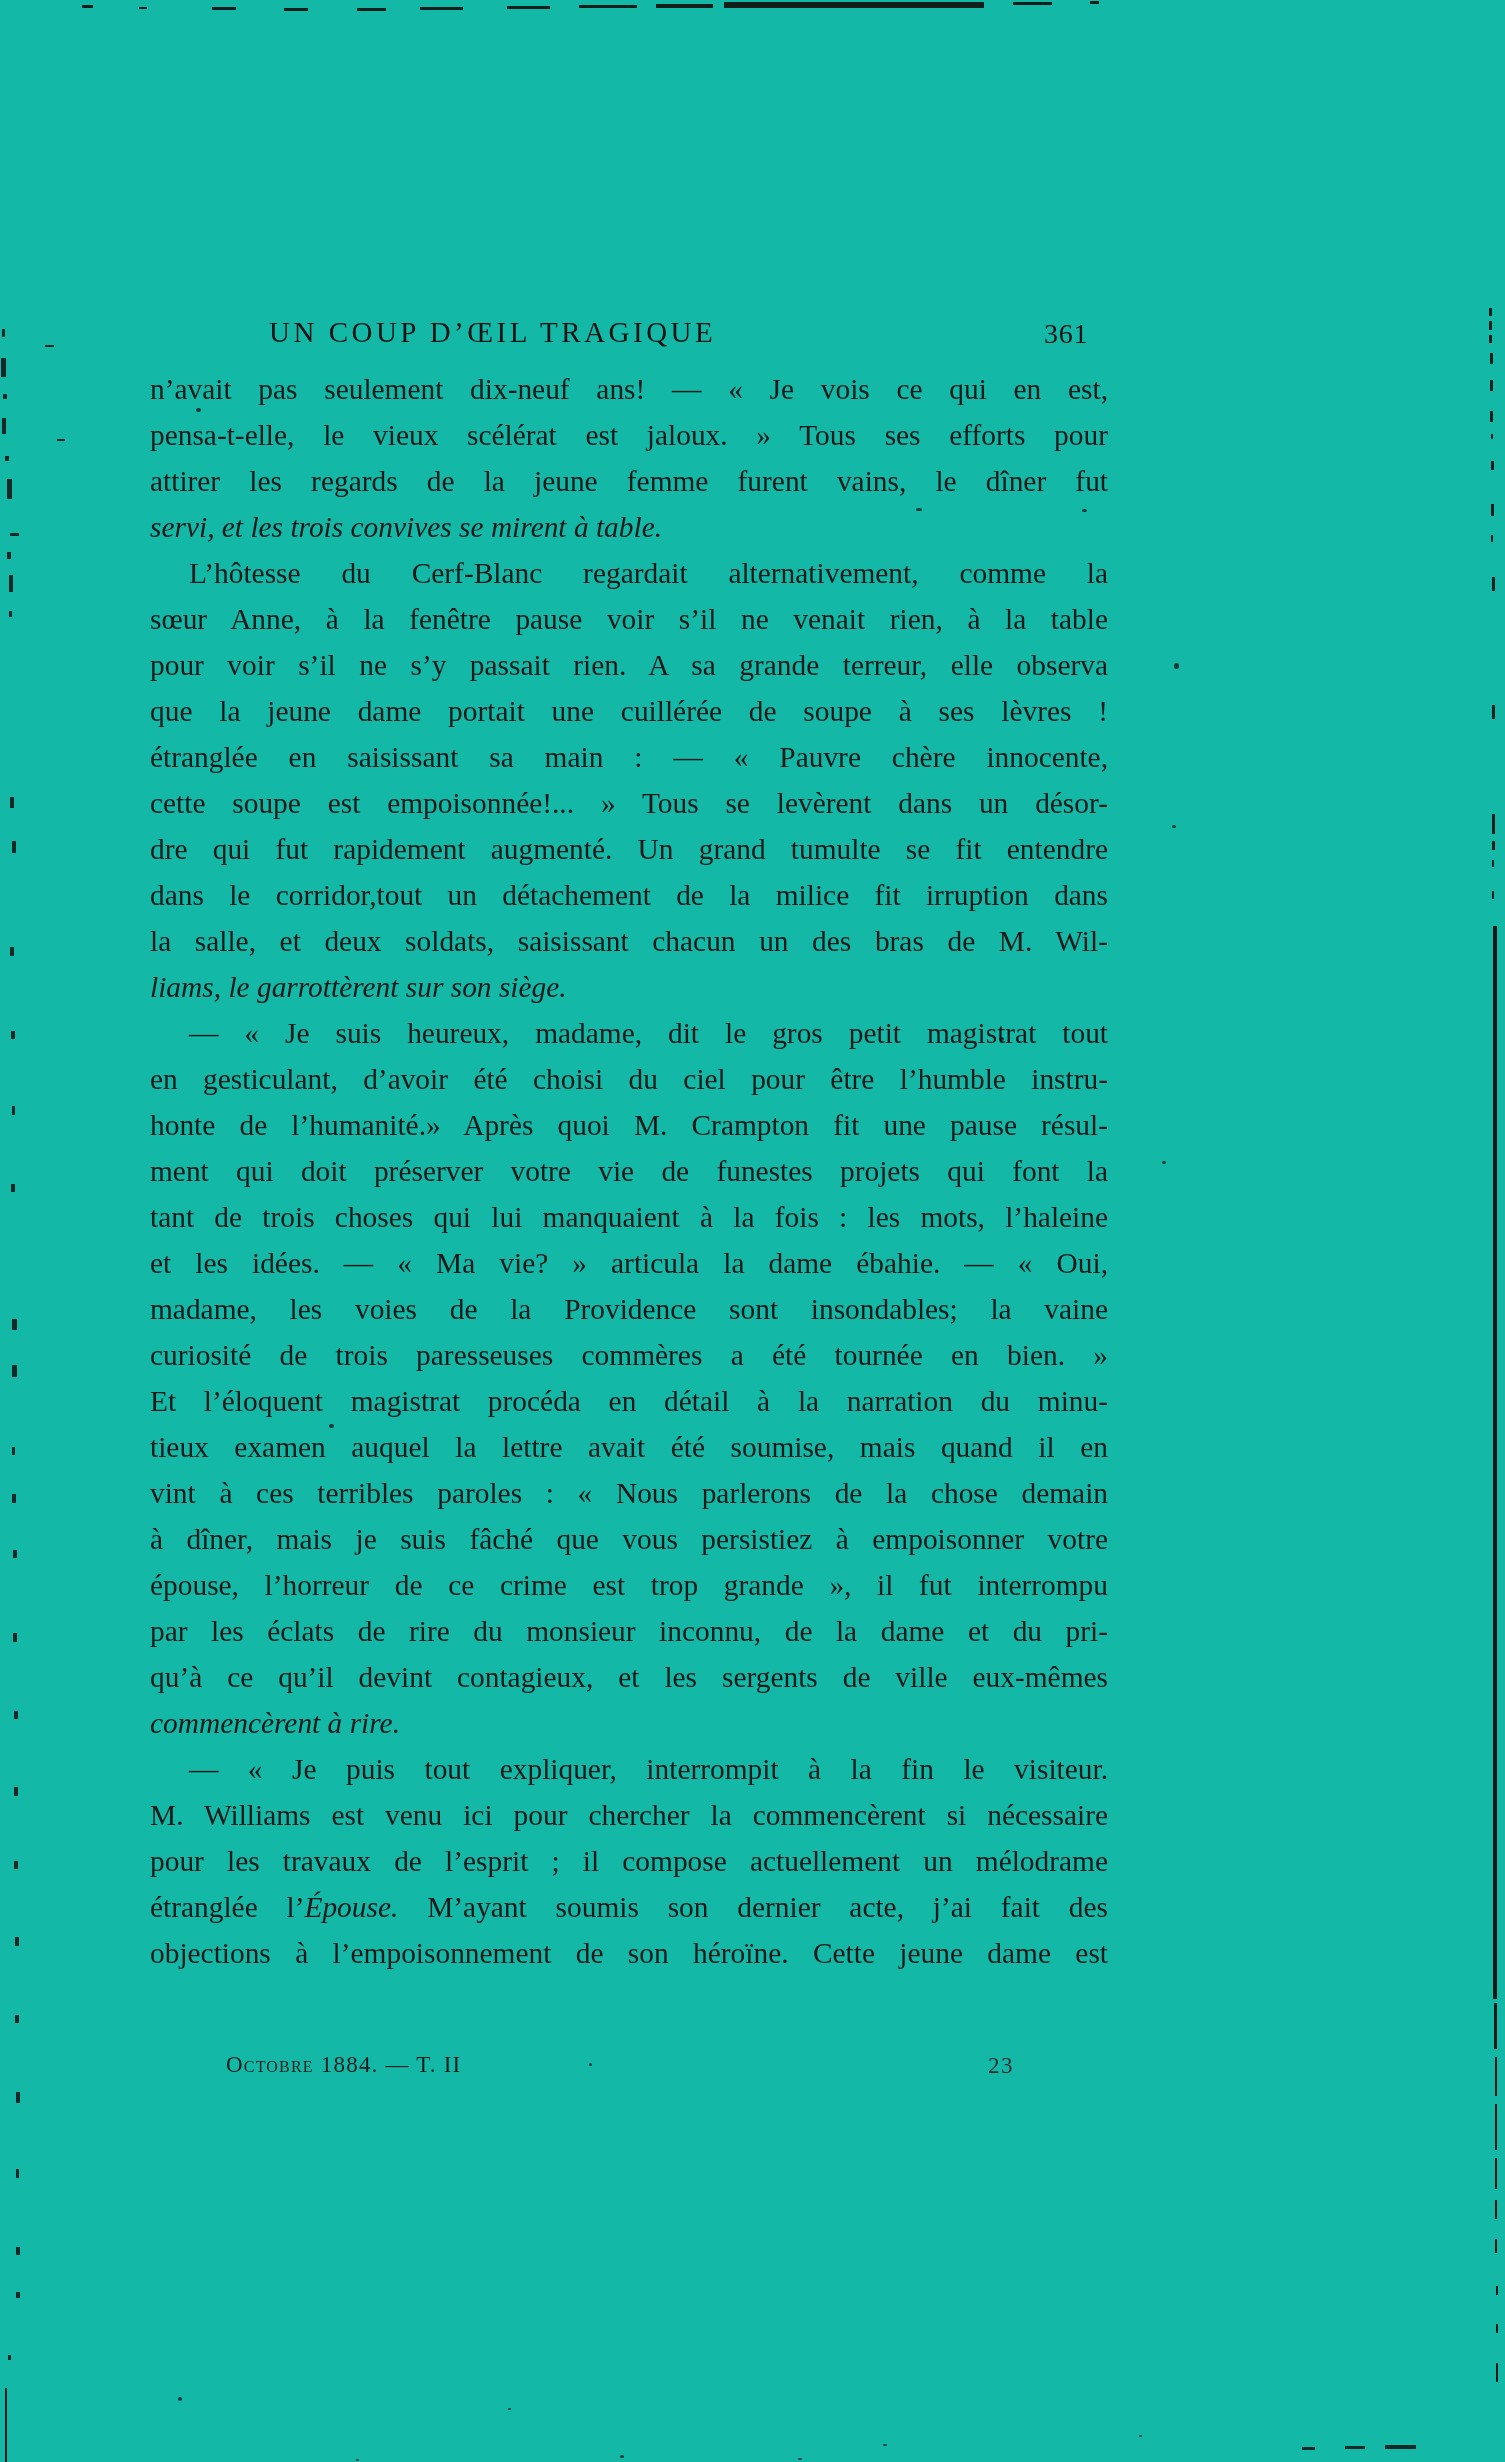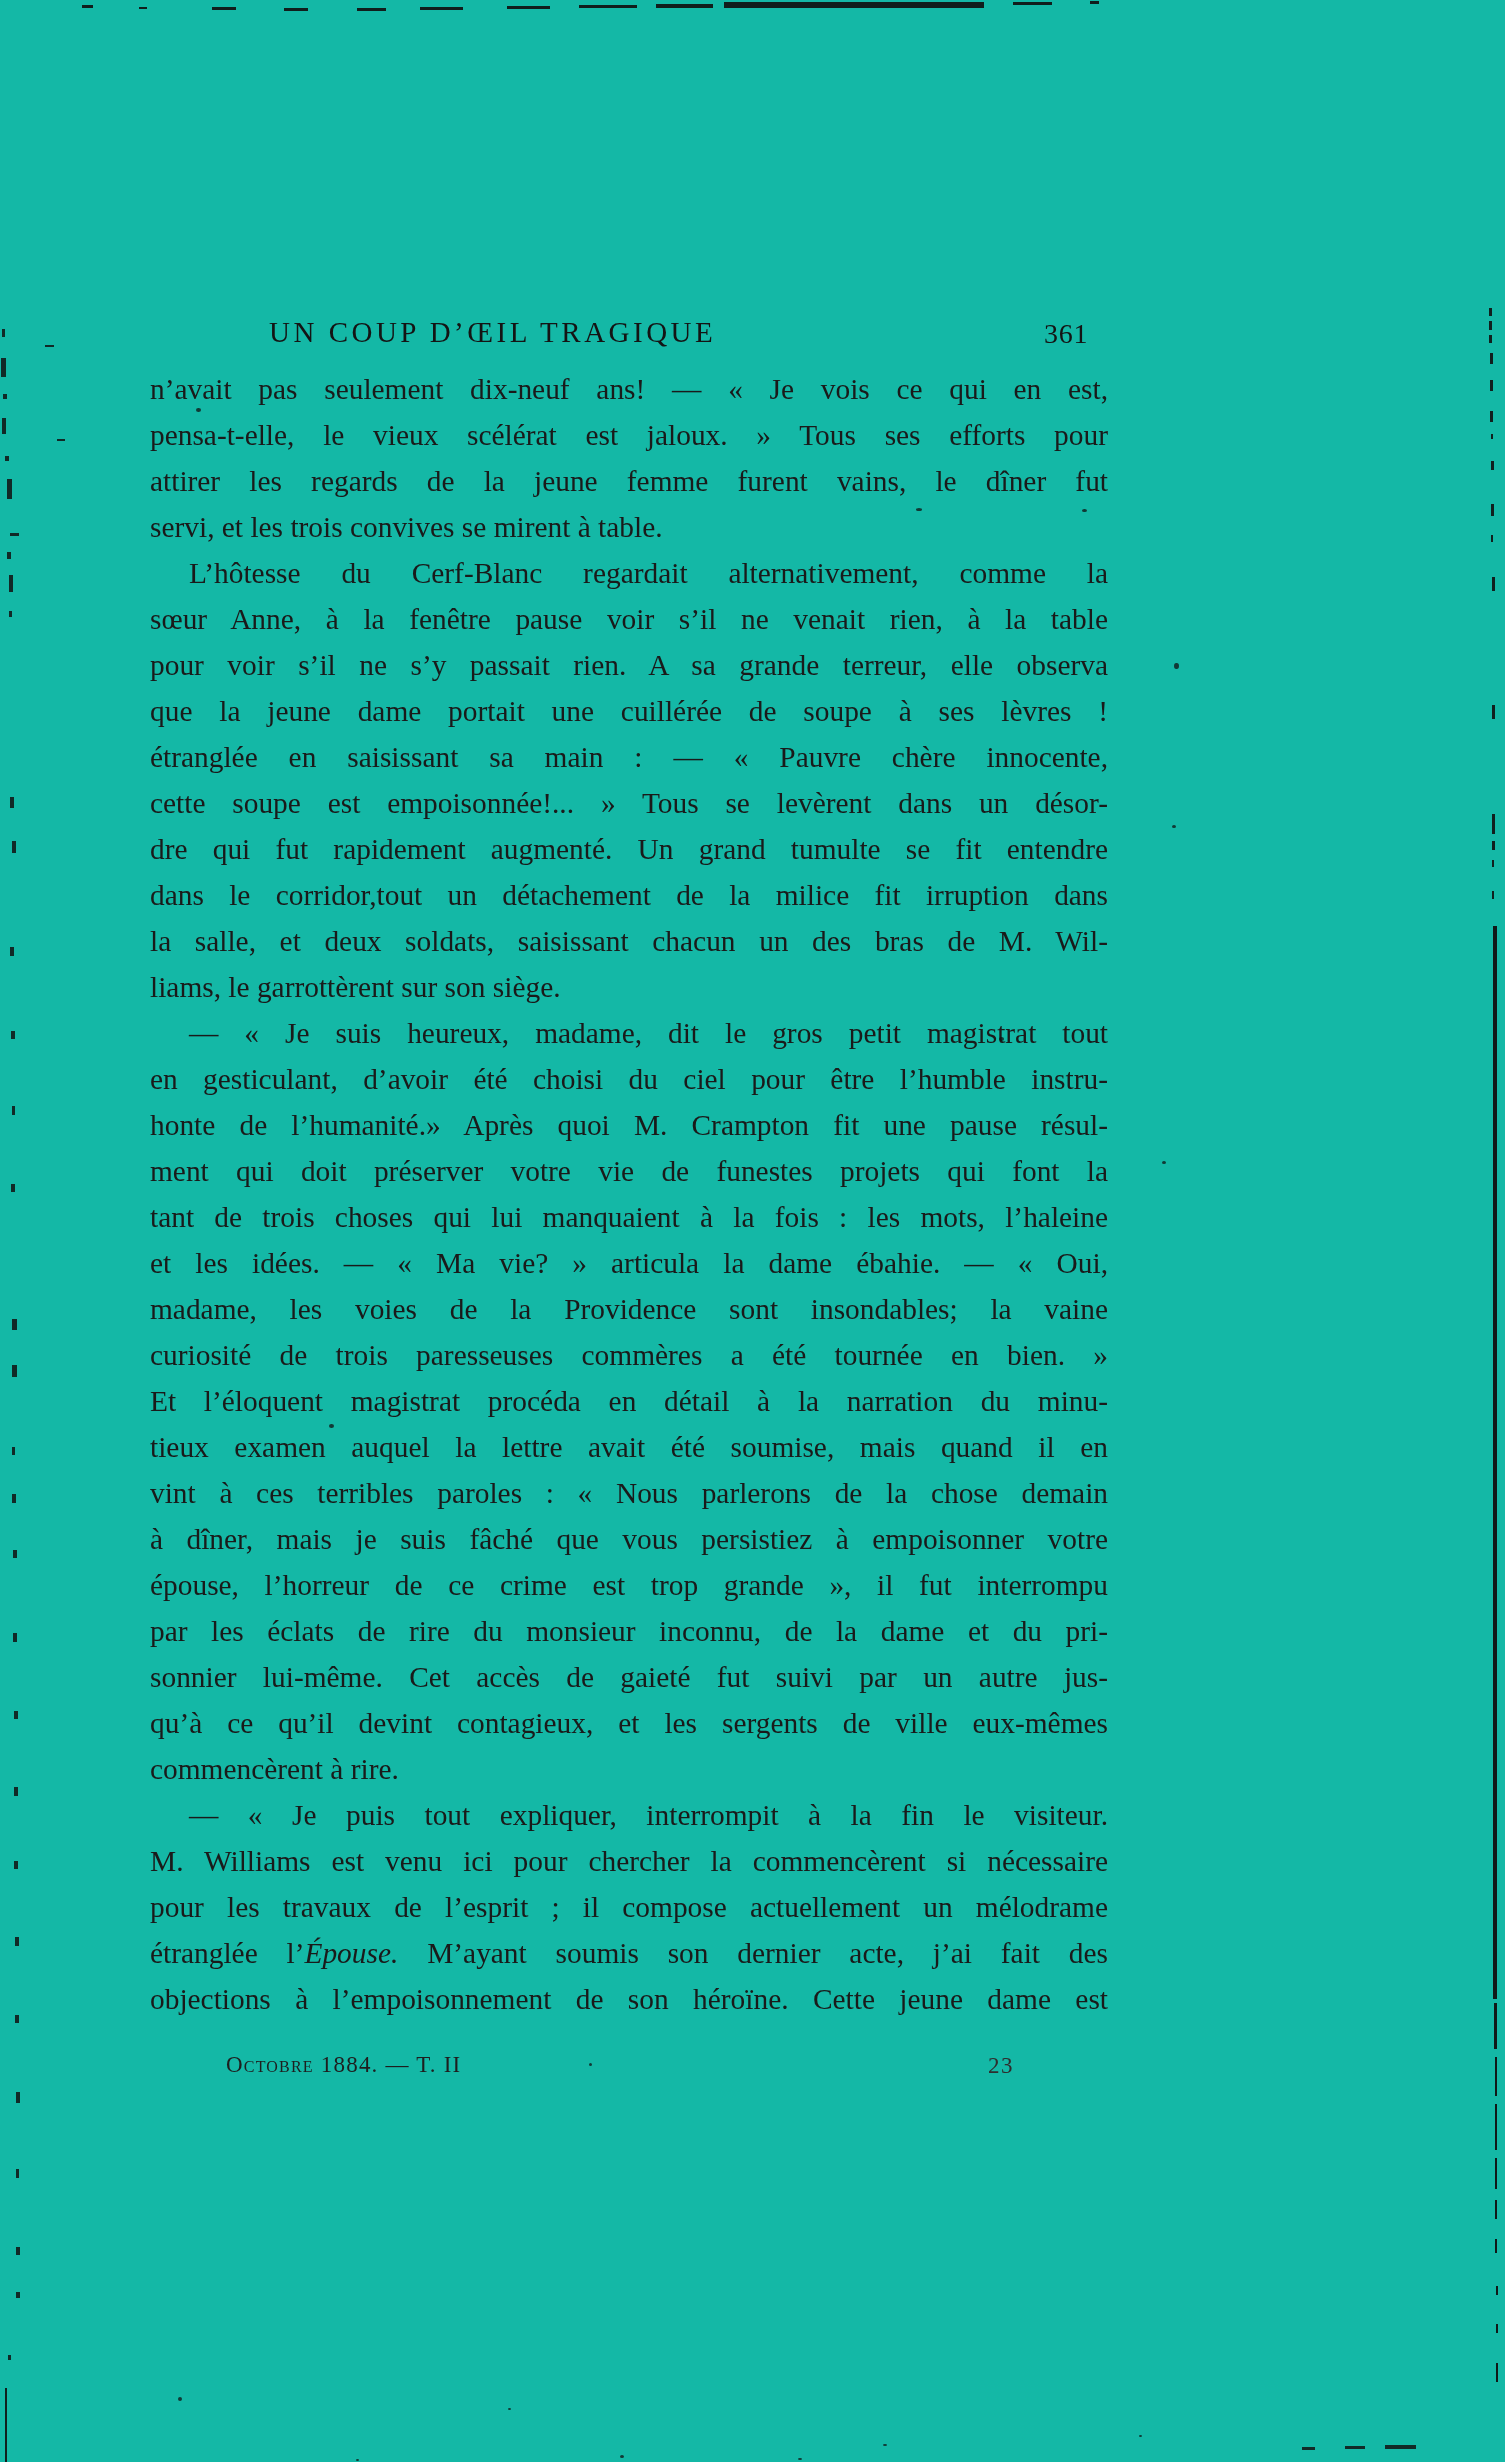--- a/index.html
+++ b/index.html
@@ -31,20 +31,21 @@
     text-align:justify;
     -moz-text-align-last:justify;
     text-align-last:justify;
     overflow:hidden;
     color:#1a1a1a;
   }
   .line.indent{padding-left:39px;}
   .line.end{
     -moz-text-align-last:left;
     text-align-last:left;
+    font-style:italic;
   }
   .line i{font-style:italic;}
   
   .footer-sig{
     position:absolute;left:226px;top:2052px;
     font-size:23px;font-variant:small-caps;letter-spacing:1.2px;
     color:#1e1e1e;white-space:nowrap;
   }
   .footer-sheet{
     position:absolute;left:988px;top:2053px;
@@ -91,21 +92,20 @@
       <div class="line"><span>tant de trois choses qui lui manquaient à la fois : les mots, l’haleine</span></div>
       <div class="line"><span>et les idées. — « Ma vie? » articula la dame ébahie. — « Oui,</span></div>
       <div class="line"><span>madame, les voies de la Providence sont insondables; la vaine</span></div>
       <div class="line"><span>curiosité de trois paresseuses commères a été tournée en bien. »</span></div>
       <div class="line"><span>Et l’éloquent magistrat procéda en détail à la narration du minu-</span></div>
       <div class="line"><span>tieux examen auquel la lettre avait été soumise, mais quand il en</span></div>
       <div class="line"><span>vint à ces terribles paroles : « Nous parlerons de la chose demain</span></div>
       <div class="line"><span>à dîner, mais je suis fâché que vous persistiez à empoisonner votre</span></div>
       <div class="line"><span>épouse, l’horreur de ce crime est trop grande », il fut interrompu</span></div>
       <div class="line"><span>par les éclats de rire du monsieur inconnu, de la dame et du pri-</span></div>
-      <div class="line"><span>sonnier lui-même. Cet accès de gaieté fut suivi par un autre jus-</span></div>
       <div class="line"><span>qu’à ce qu’il devint contagieux, et les sergents de ville eux-mêmes</span></div>
       <div class="line end"><span>commencèrent à rire.</span></div>
       <div class="line indent"><span>— « Je puis tout expliquer, interrompit à la fin le visiteur.</span></div>
       <div class="line"><span>M. Williams est venu ici pour chercher la commencèrent si nécessaire</span></div>
       <div class="line"><span>pour les travaux de l’esprit ; il compose actuellement un mélodrame</span></div>
       <div class="line"><span>étranglée l’</span><i>Épouse.</i><span> M’ayant soumis son dernier acte, j’ai fait des</span></div>
       <div class="line"><span>objections à l’empoisonnement de son héroïne. Cette jeune dame est</span></div>
     </div>
 
   <span class="footer-sig">Octobre 1884. — T. II</span>

